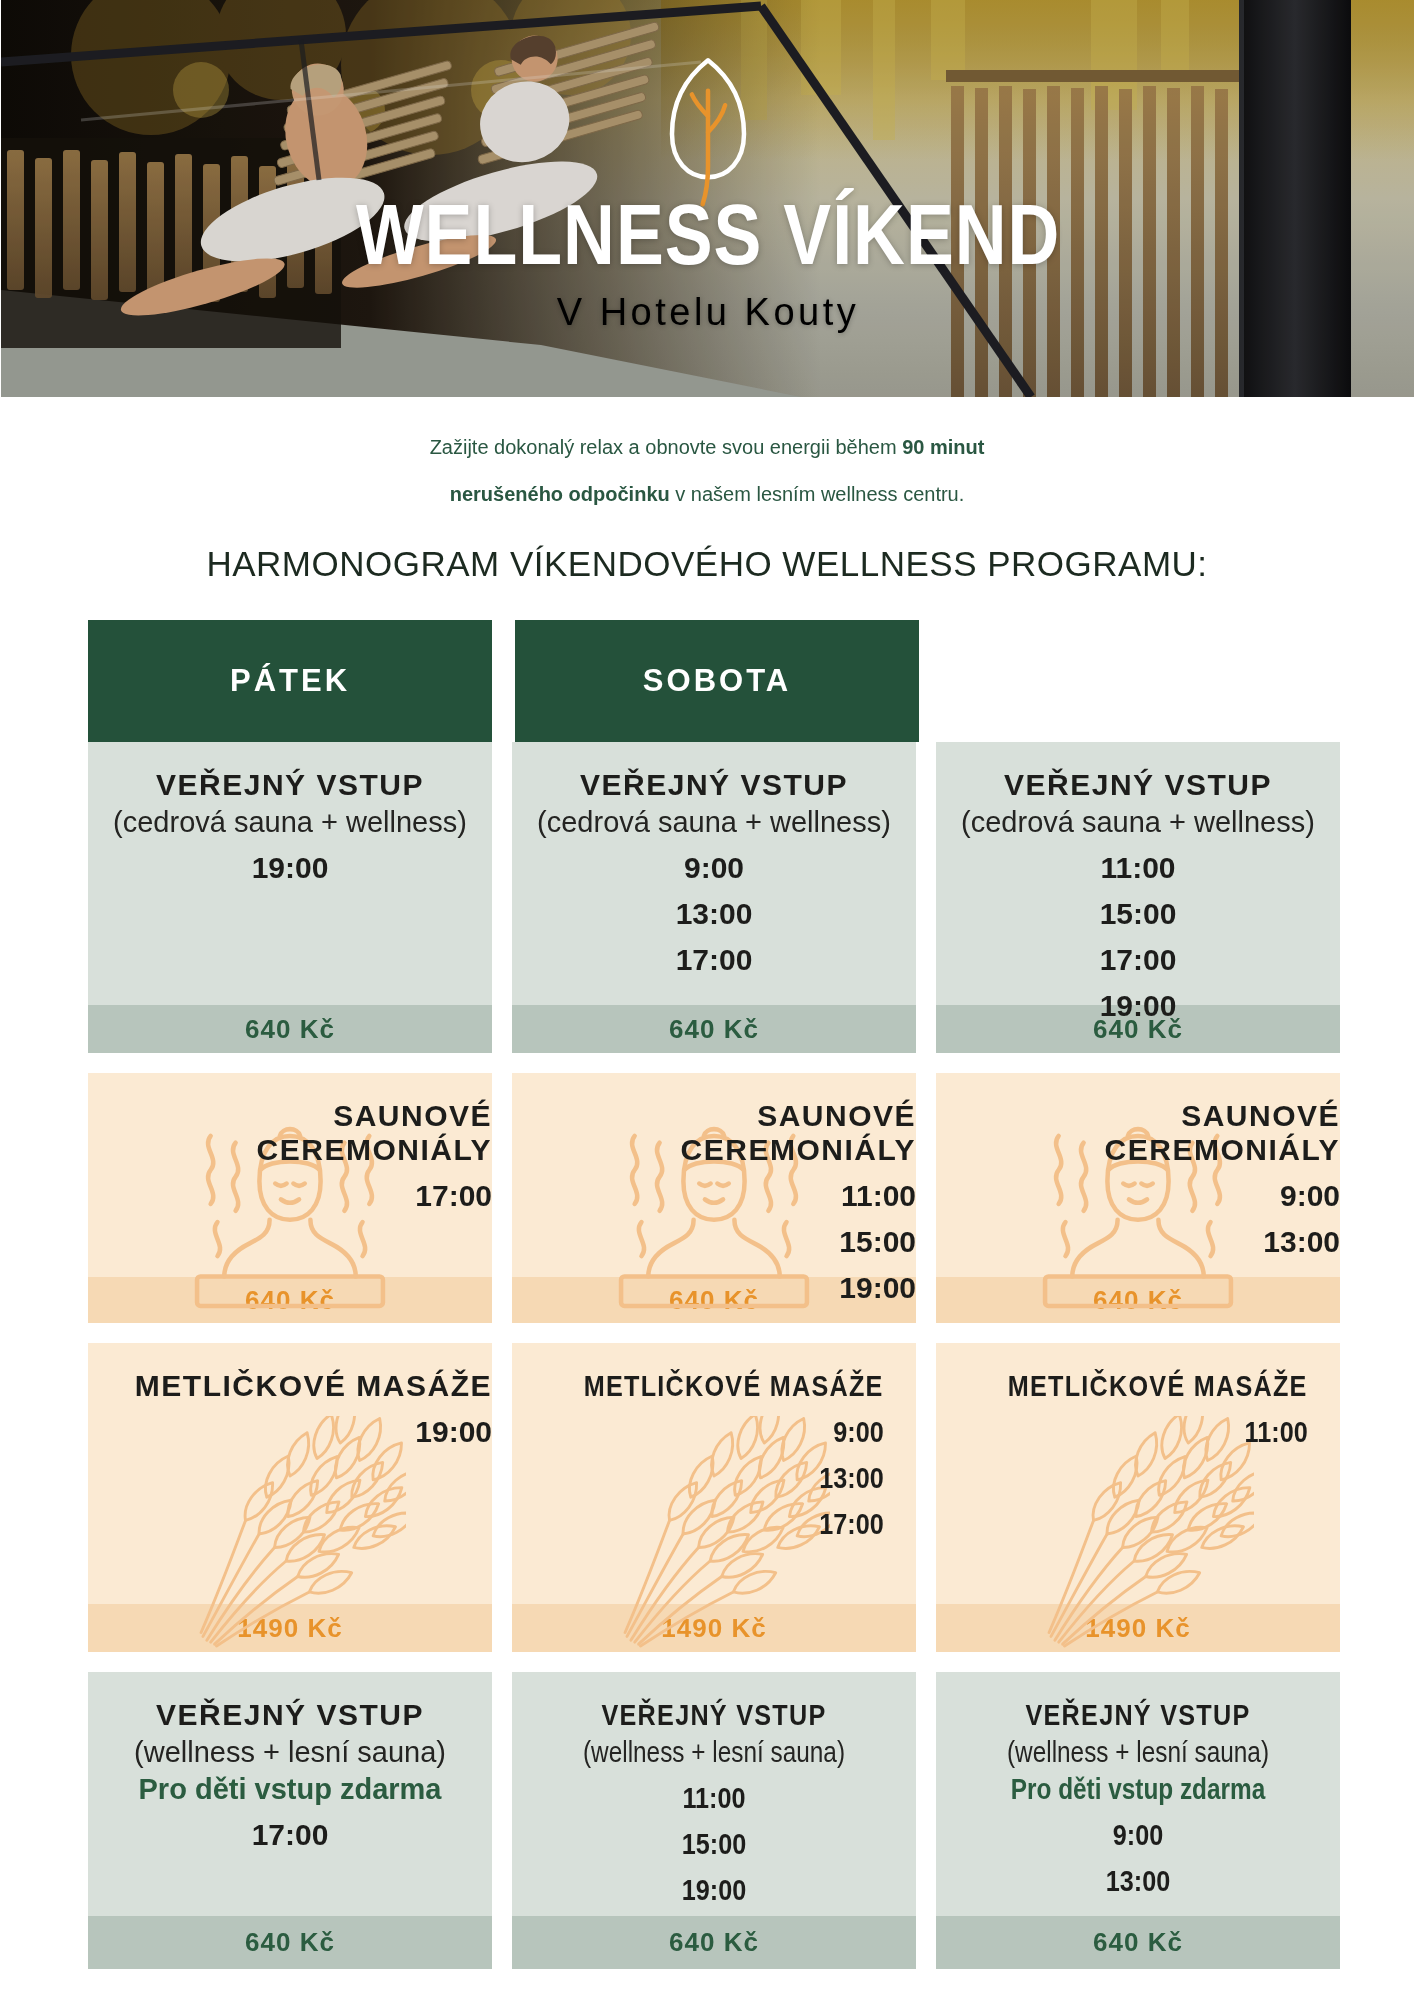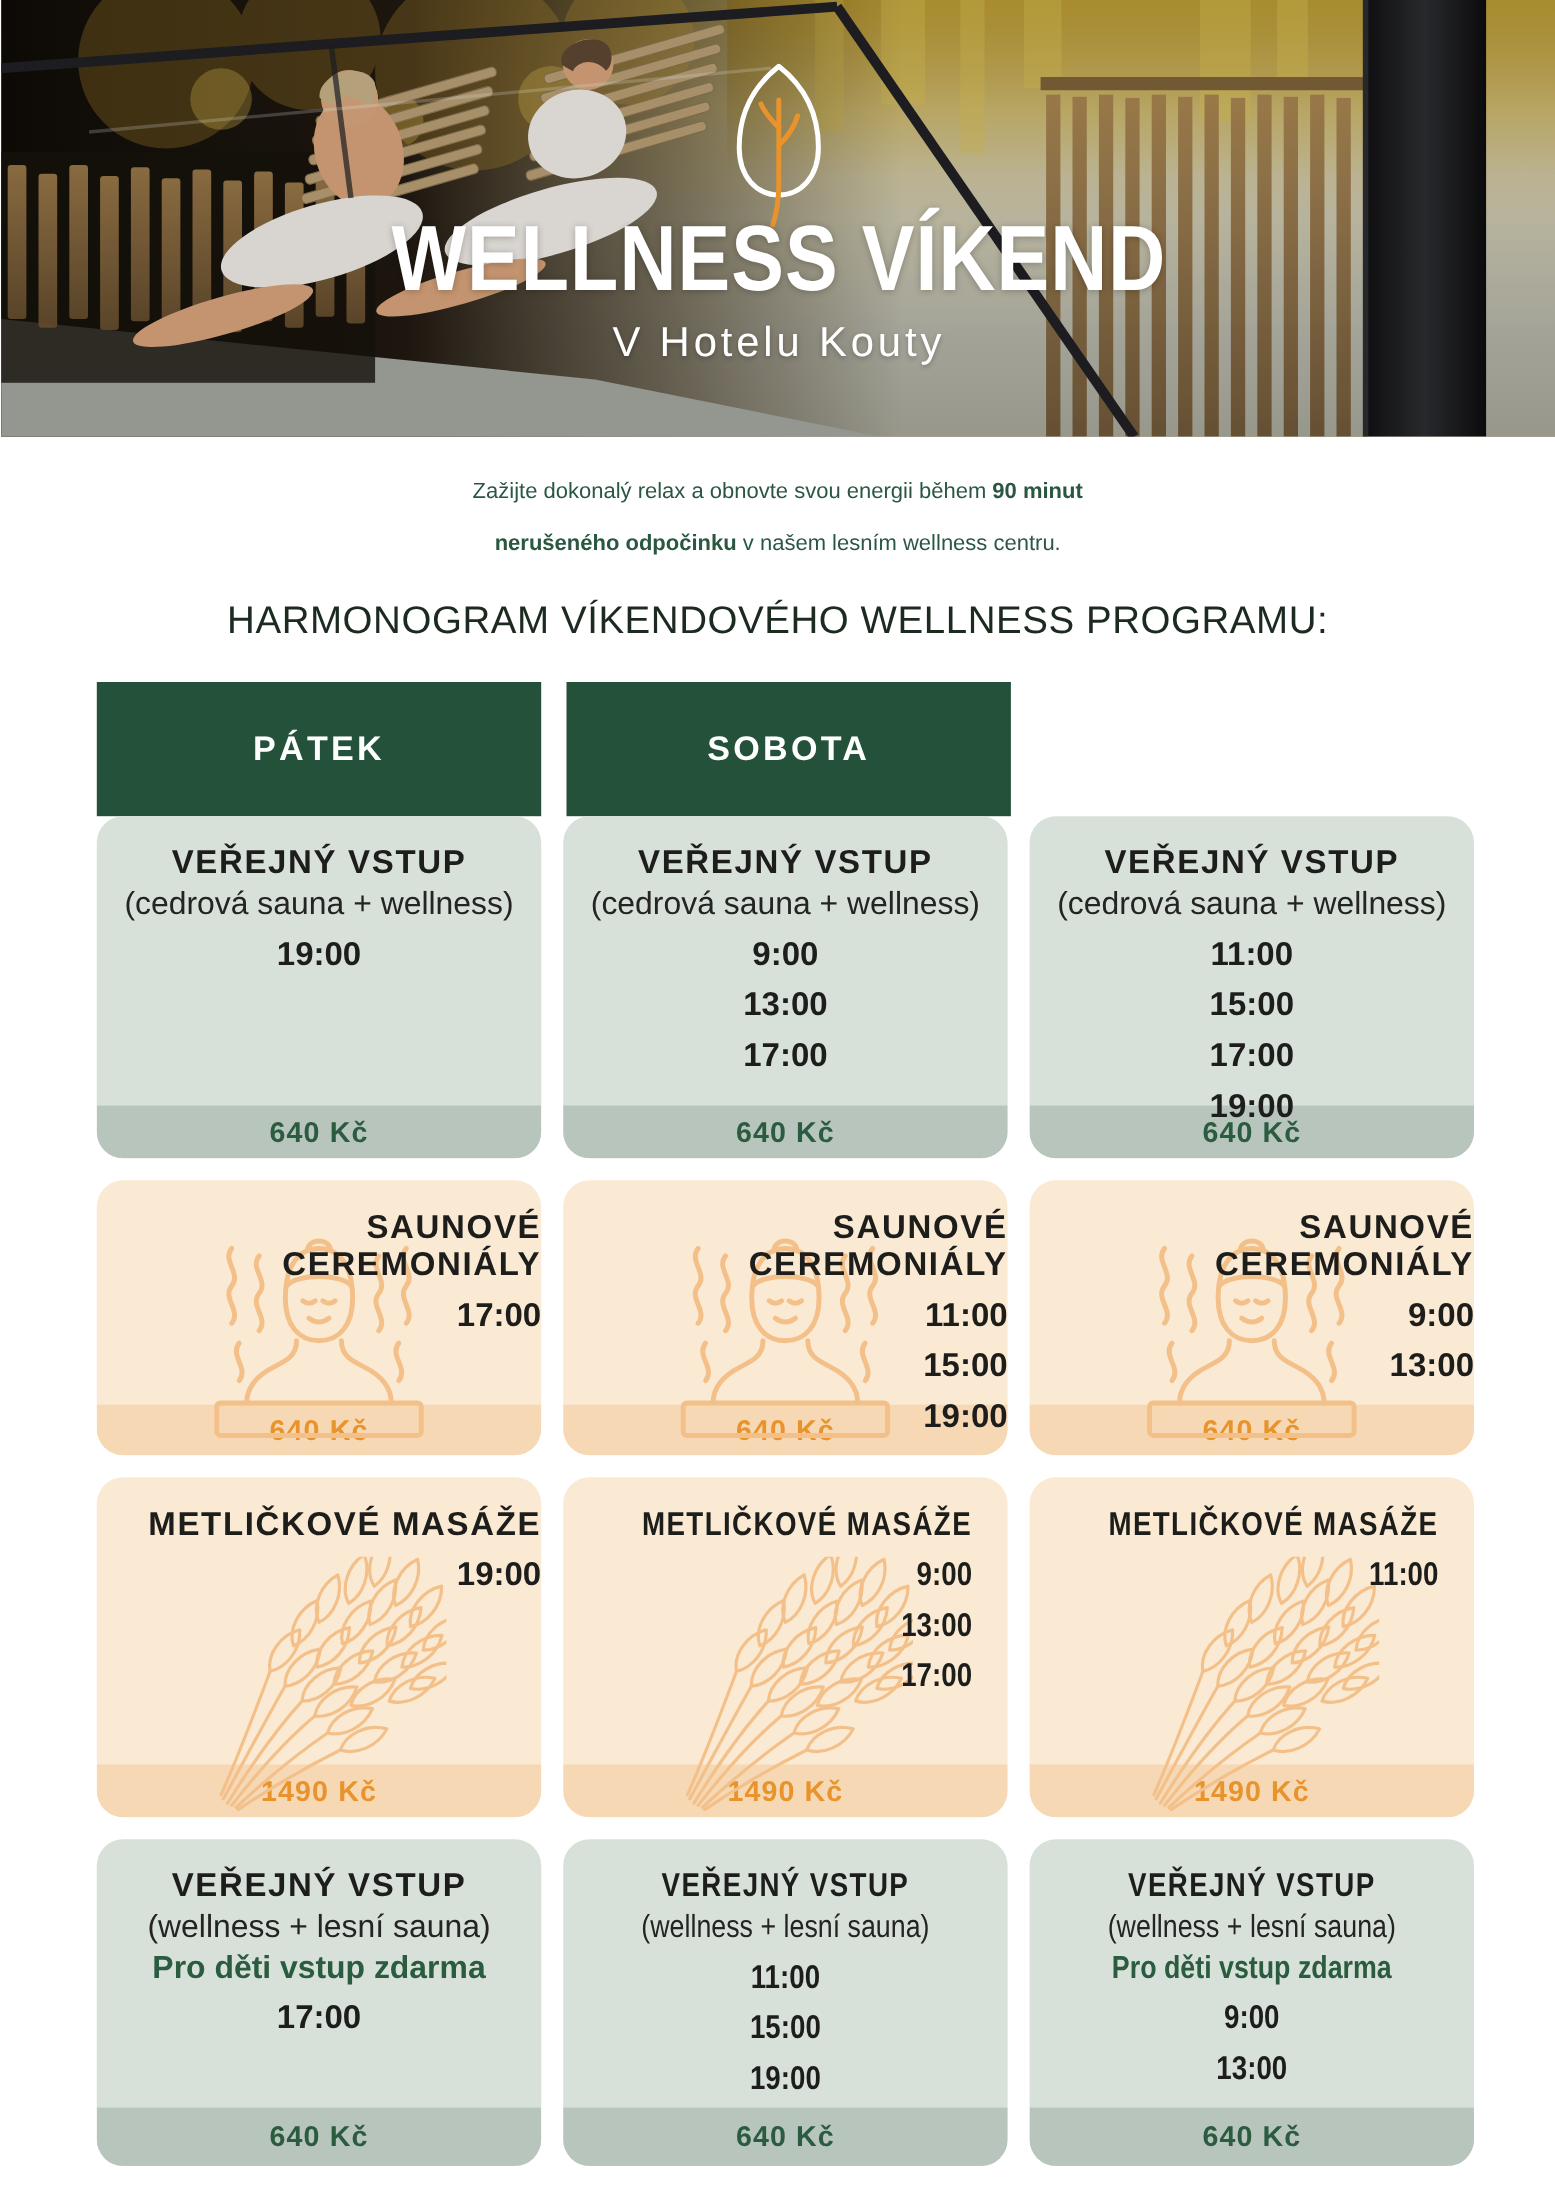--- a/index.html
+++ b/index.html
@@ -11,21 +11,21 @@
   
   .hero{position:absolute;left:1px;top:0;width:1414px;height:397px;overflow:hidden;background:#8d8469;}
   .hero-art{position:absolute;left:0;top:0;width:1414px;height:397px;display:block;}
   .hero-overlay{position:absolute;inset:0;display:flex;flex-direction:column;align-items:center;z-index:5;}
   .logo{margin-top:50px;width:108px;height:160px;color:#ffffff;}
   .hero-title{
     margin:-18px 0 0 0;font-size:74px;font-weight:bold;color:#ffffff;letter-spacing:1px;
     transform:scale(0.97,1.14);text-shadow:0 1px 6px rgba(0,0,0,0.25);white-space:nowrap;
   }
   .hero-subtitle{
-    margin-top:14px;font-size:38px;font-weight:normal;color:#ffffff;letter-spacing:3.5px;
+    margin-top:14px;font-size:38px;font-weight:normal;color:#000000;letter-spacing:3.5px;
     text-shadow:0 1px 5px rgba(0,0,0,0.25);
   }
   
   .intro{
     position:absolute;top:424px;left:0;width:1414px;margin:0;text-align:center;
     font-size:20px;line-height:47px;color:var(--intro-green,#2a5742);
   }
   .intro strong{font-weight:bold;color:var(--intro-green,#2a5742);}
   .sched-heading{
     position:absolute;top:544px;left:0;width:1414px;margin:0;text-align:center;
@@ -33,21 +33,21 @@
   }
   
   .schedule{position:absolute;left:88px;top:620px;width:1252px;}
   .day-headers{display:grid;grid-template-columns:repeat(3,404px);column-gap:23px;}
   .day-header{
     height:122px;background:var(--header-green,#24513a);color:#fff;display:flex;
     align-items:center;justify-content:center;font-size:31px;font-weight:bold;letter-spacing:3px;
   }
   .sched-row{display:grid;grid-template-columns:repeat(3,404px);column-gap:20px;margin-top:20px;}
   .sched-row.row-0{margin-top:0;}
-  .cell{position:relative;text-align:center;padding-top:26px;box-sizing:border-box;overflow:hidden;border-radius:24px;}
+  .cell{position:relative;text-align:center;padding-top:26px;box-sizing:border-box;overflow:hidden;}
   .row-0 .cell{height:311px;} .row-0 .price-bar{height:48px;}
   .row-1 .cell{height:250px;} .row-1 .price-bar{height:46px;}
   .row-2 .cell{height:309px;} .row-2 .price-bar{height:48px;}
   .row-3 .cell{height:297px;} .row-3 .price-bar{height:53px;}
   .theme-green .cell{background:var(--sage-bg,#d8e0da);}
   .theme-green .price-bar{background:var(--sage-bar,#b7c5bc);}
   .theme-green .price-label{color:var(--green-text,#2b5c40);}
   .theme-orange .cell{background:var(--peach-bg,#fbead3);text-align:right;}
   .theme-orange .price-bar{background:var(--peach-bar,#f6d9b4);}
   .theme-orange .price-label{color:var(--orange-text,#e8932b);}

